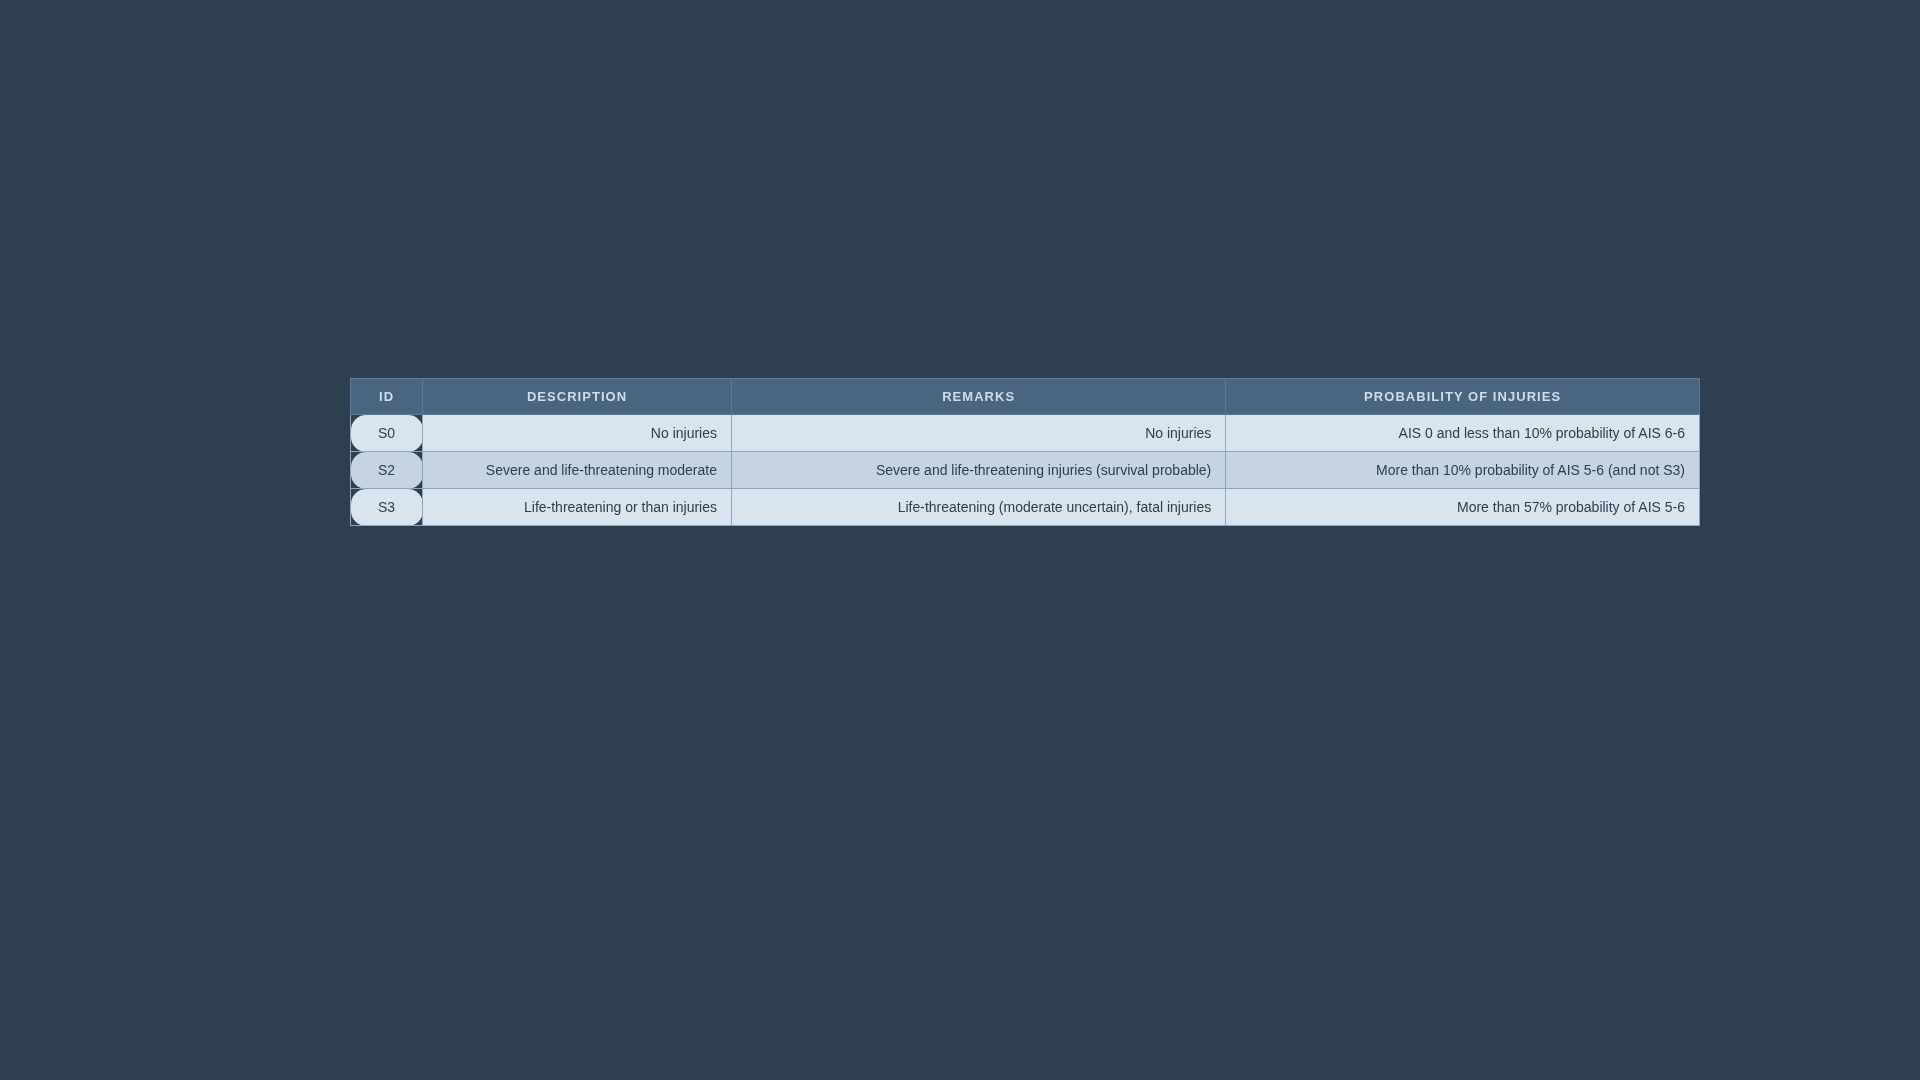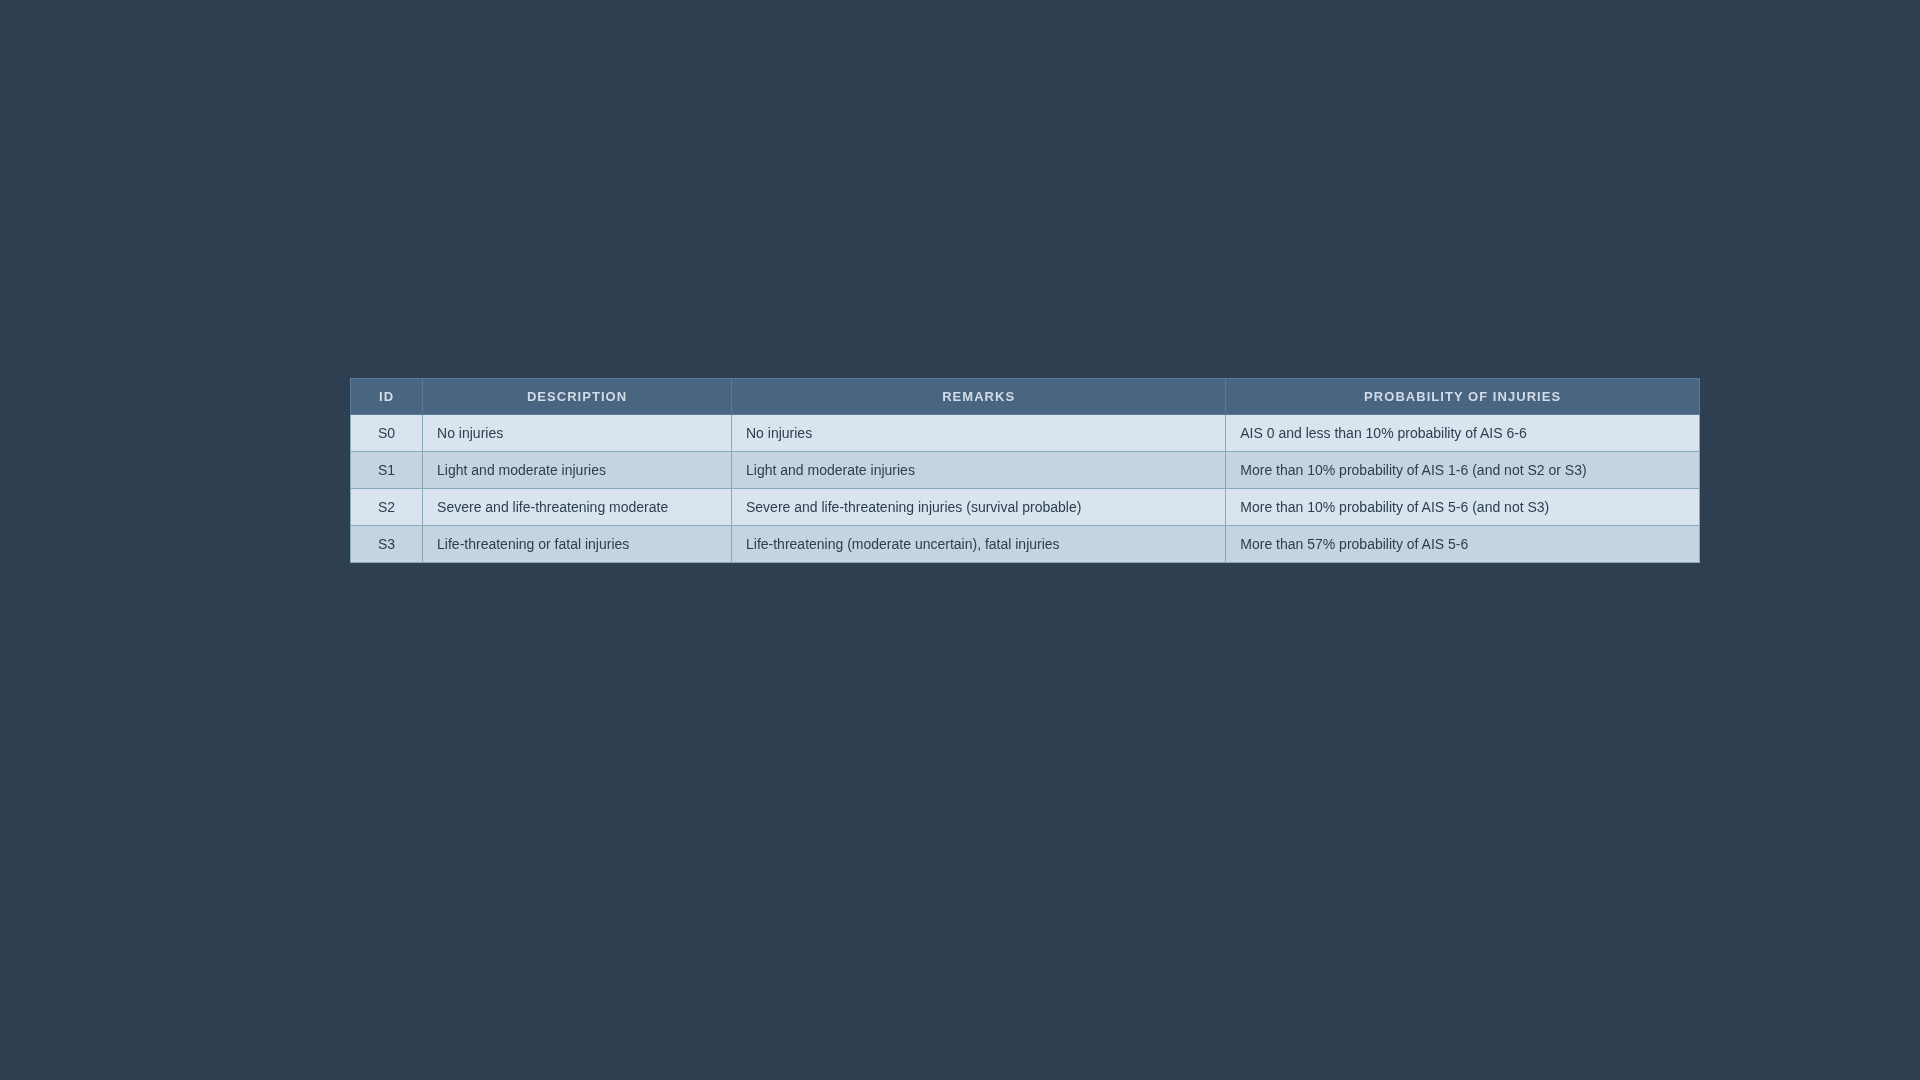--- a/index.html
+++ b/index.html
@@ -53,32 +53,33 @@
 
     tbody tr:nth-child(even) {
       background-color: #c5d4e0;
     }
 
     tbody td {
       color: #2c3e50;
       font-size: 14px;
       padding: 10px 14px;
       border: 1px solid #8aaabb;
-      text-align: left;
+      text-align: right;
     }
 
     tbody td:first-child {
       text-align: center;
       font-weight: 500;
       width: 70px;
     }
 
     td.col-id {
       width: 70px;
       text-align: center;
+      border-radius: 15px;
     }
 
     td.col-description {
       width: 300px;
     }
 
     td.col-remarks {
       width: 480px;
     }
 
@@ -100,32 +101,26 @@
       </tr>
     </thead>
     <tbody id="table-body">
     <tr>
           <td class="col-id">S0</td>
           <td class="col-description">No injuries</td>
           <td class="col-remarks">No injuries</td>
           <td class="col-probability">AIS 0 and less than 10% probability of AIS 6-6</td>
         </tr>
         <tr>
-          <td class="col-id">S1</td>
-          <td class="col-description">Light and moderate injuries</td>
-          <td class="col-remarks">Light and moderate injuries</td>
-          <td class="col-probability">More than 10% probability of AIS 1-6 (and not S2 or S3)</td>
-        </tr>
-        <tr>
           <td class="col-id">S2</td>
           <td class="col-description">Severe and life-threatening moderate</td>
           <td class="col-remarks">Severe and life-threatening injuries (survival probable)</td>
           <td class="col-probability">More than 10% probability of AIS 5-6 (and not S3)</td>
         </tr>
         <tr>
           <td class="col-id">S3</td>
-          <td class="col-description">Life-threatening or fatal injuries</td>
+          <td class="col-description">Life-threatening or than injuries</td>
           <td class="col-remarks">Life-threatening (moderate uncertain), fatal injuries</td>
           <td class="col-probability">More than 57% probability of AIS 5-6</td>
         </tr>
       </tbody>
   </table>
 </div>
 
 </body></html>

